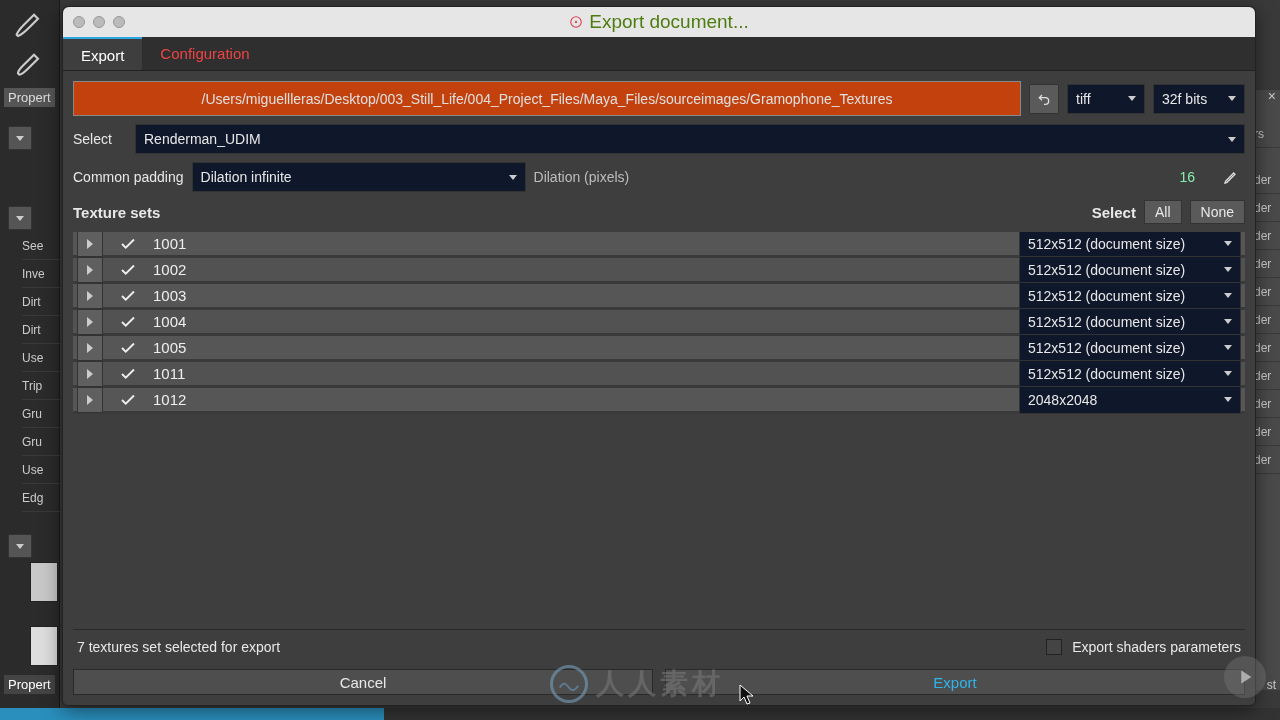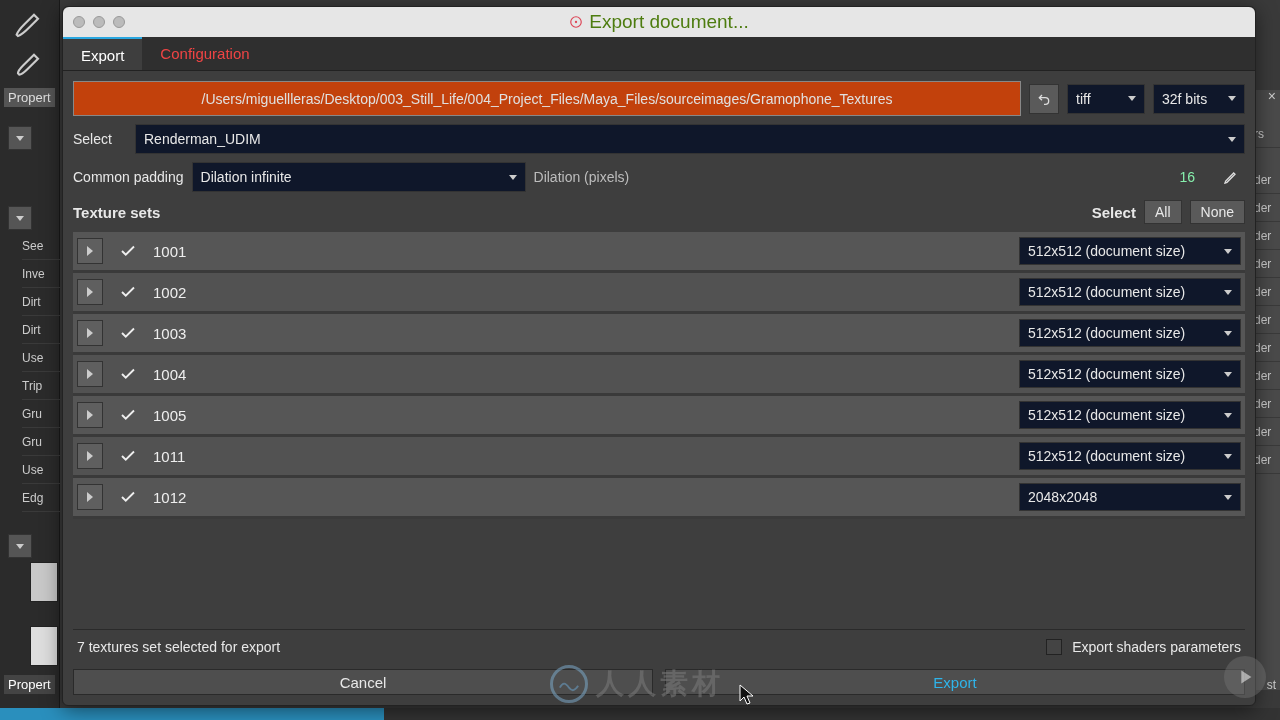--- a/index.html
+++ b/index.html
@@ -45,21 +45,21 @@
   .dilation-field { flex:1; display:flex; align-items:center; justify-content:space-between; background:#3e3e3e; padding-right:4px; }
   .dilation-val { color:#86efac; margin-right:20px; }
   .pencil { width:20px; height:20px; display:flex; align-items:center; justify-content:center; cursor:pointer; }
 
   .sets-header { display:flex; align-items:center; justify-content:space-between; margin-top:0; }
   .sets-header .label { font-weight:bold; font-size:15px; }
   .sel-group { display:flex; align-items:center; gap:8px; }
   .pill { background:#5a5a5a; padding:3px 10px; border:1px solid #333; cursor:pointer; font-size:14px; }
 
   .sets-list { flex:1; overflow:auto; }
-  .set-row { height:41px; display:flex; align-items:center; gap:14px; padding:0 4px; border-bottom:3px solid #3a3a3a; background:#555; }
+  .set-row { height:26px; display:flex; align-items:center; gap:14px; padding:0 4px; border-bottom:3px solid #3a3a3a; background:#555; }
   .set-row:nth-child(odd){ background:#565656; }
   .set-row:nth-child(even){ background:#525252; }
   .chev-box { width:26px; height:26px; background:#5f5f5f; border:1px solid #333; display:flex; align-items:center; justify-content:center; cursor:pointer; }
   .chk { width:22px; height:22px; display:flex; align-items:center; justify-content:center; cursor:pointer; }
   .set-name { flex:1; font-size:15px; color:#eee; }
   .size-select { width:222px; height:28px; }
 
   .status-row { height:34px; display:flex; align-items:center; justify-content:space-between; padding: 0 4px; border-top:1px solid #2a2a2a; }
   .chk-inline { display:flex; align-items:center; gap:10px; }
   .chk-box { width:16px; height:16px; background:#444; border:1px solid #222; cursor:pointer; }

